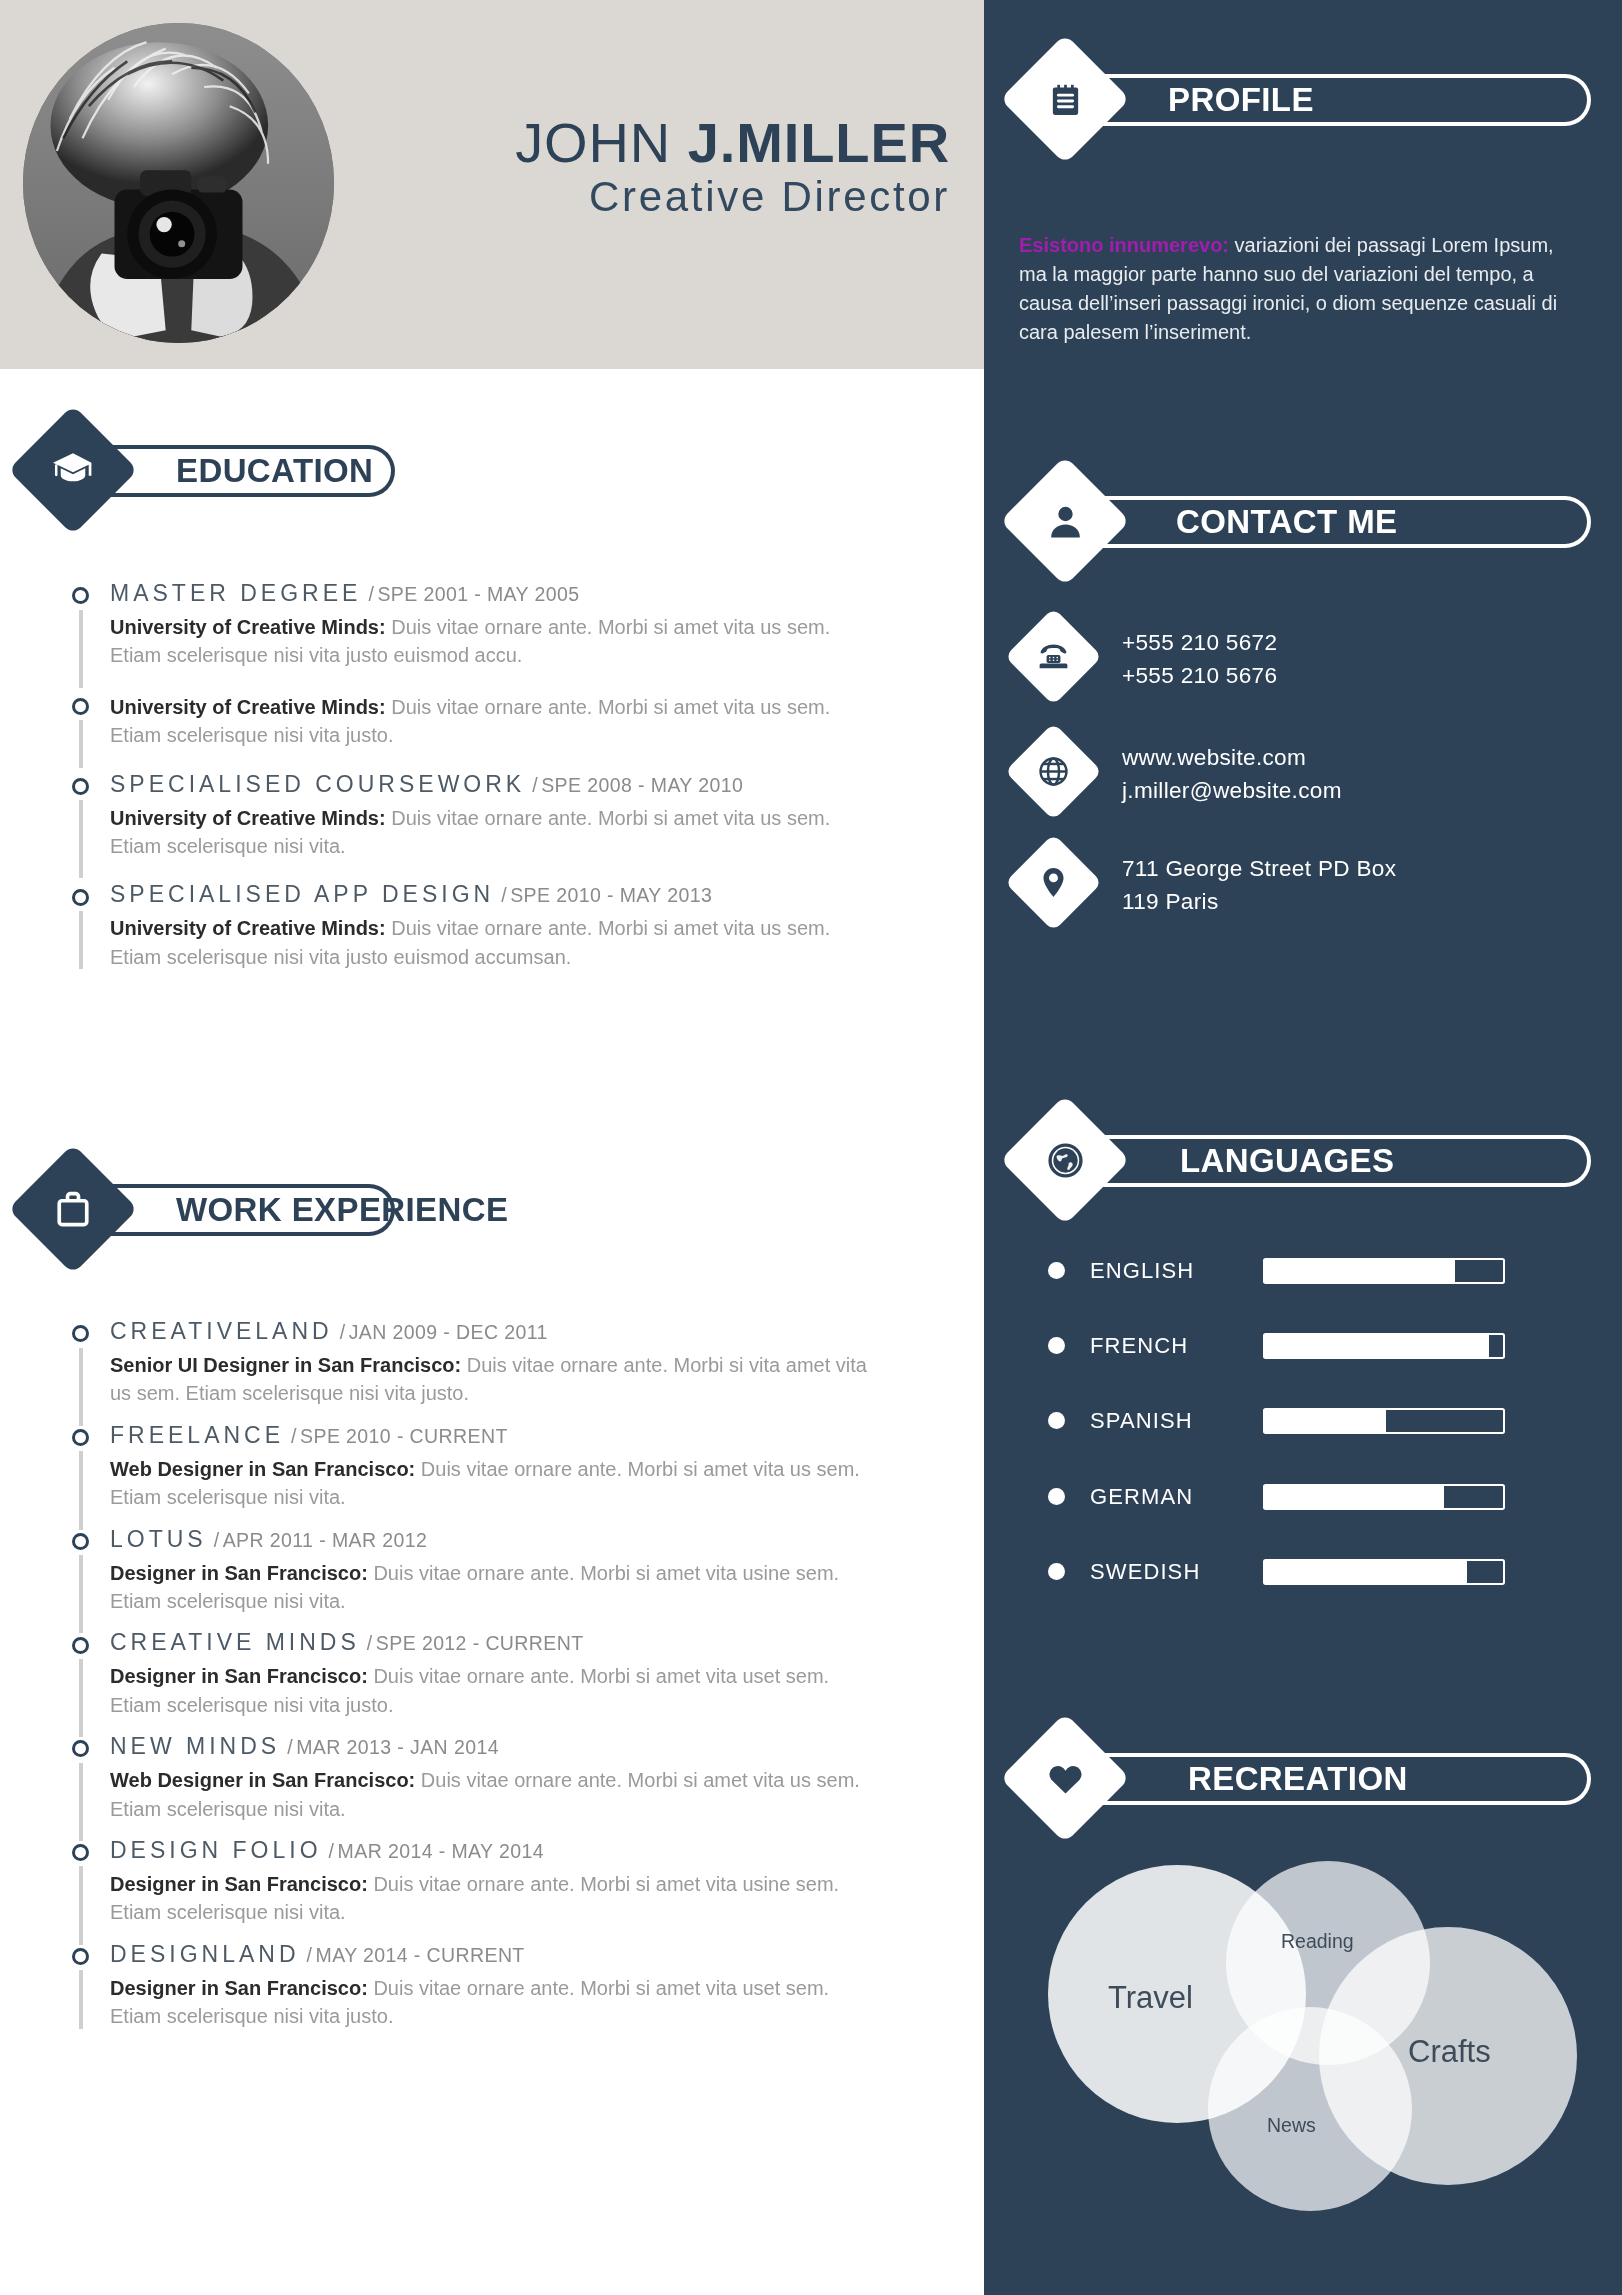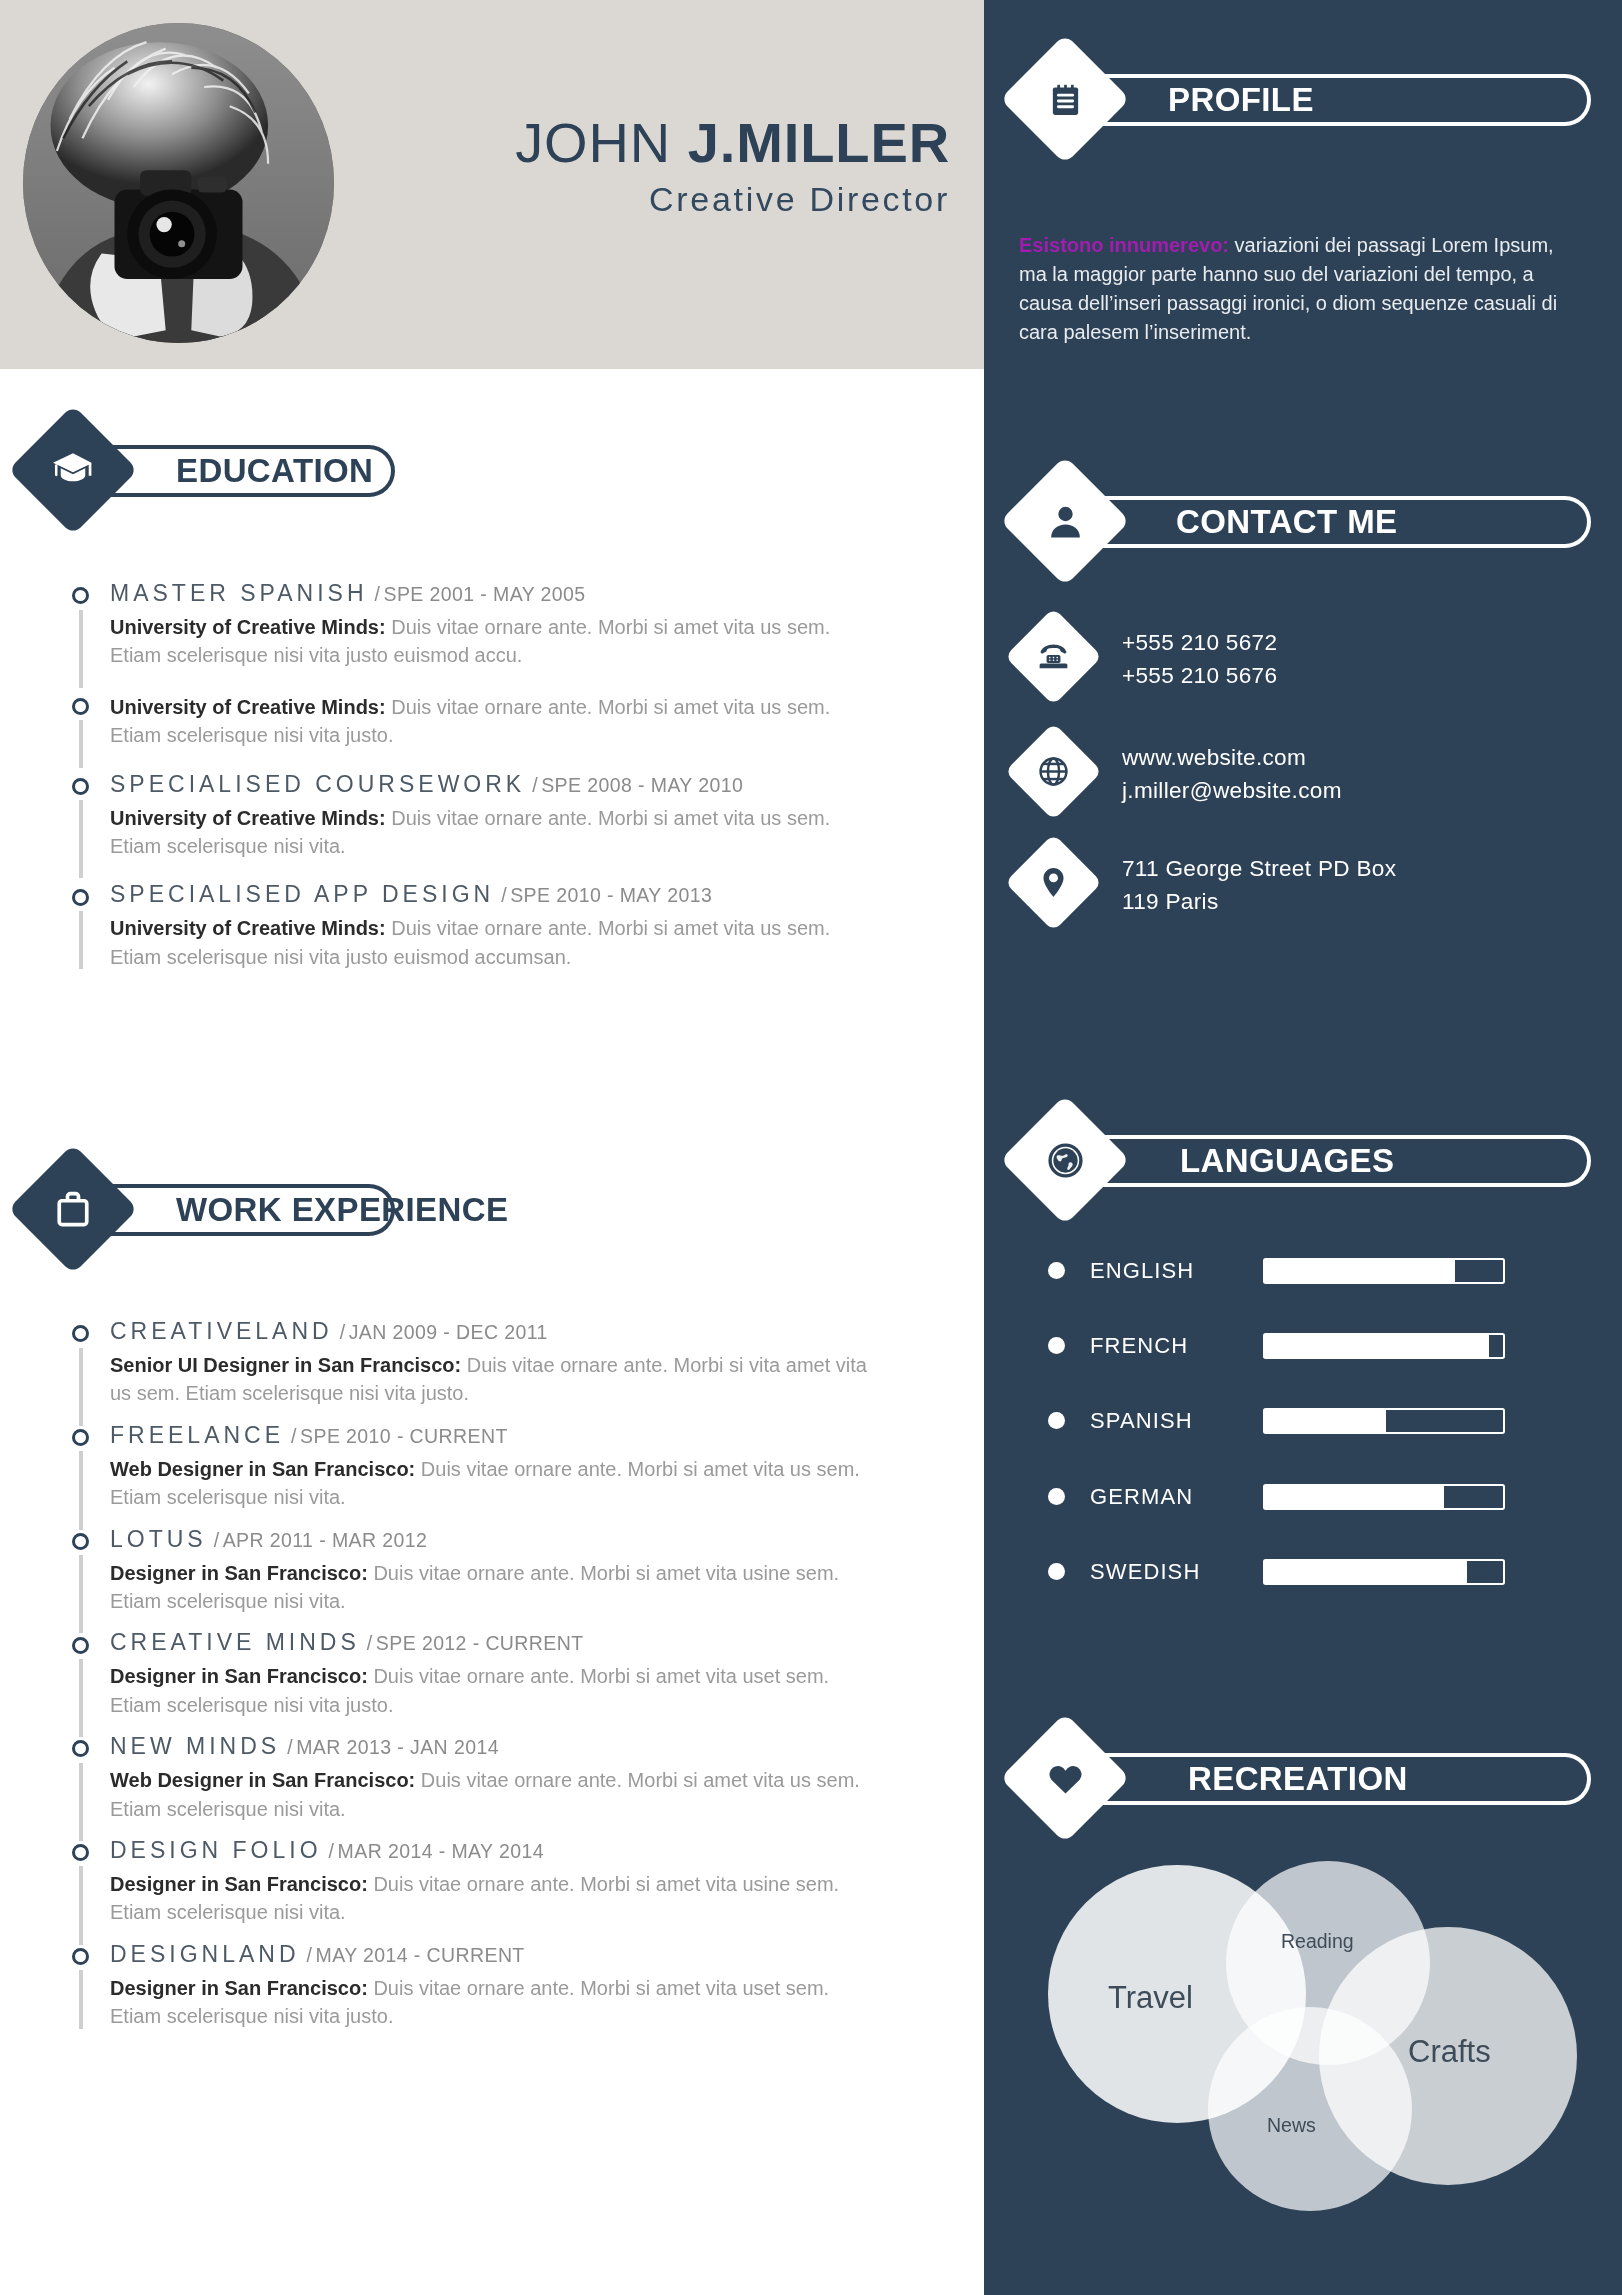--- a/index.html
+++ b/index.html
@@ -20,21 +20,21 @@
     overflow:hidden; background:#6d6d6d;
   }
   #avatar svg { display:block; width:100%; height:100%; }
   #name-block { position:absolute; left:382px; top:114px; width:568px; text-align:right; }
   #name-line {
     font-size:56px; letter-spacing:0.9px; color:#2e4257; line-height:1.02;
     font-weight:300; white-space:nowrap;
   }
   #name-line .last { font-weight:700; }
   #role-line {
-    font-size:34px; color:#32495f; letter-spacing:2.7px; margin-top:9px;
+    font-size:42px; color:#32495f; letter-spacing:2.7px; margin-top:2px;
     font-weight:300; white-space:nowrap;
   }
 
   
   .sec-head { position:absolute; height:96px; }
   .sec-head .diamond {
     position:absolute; left:0; top:0; width:92px; height:92px;
     transform:rotate(45deg); border-radius:10.7px;
   }
   .sec-head .diamond .glyph {
@@ -195,21 +195,21 @@
       </svg>
     </span>
   </div>
   <div class="pill-title" style="left:149px;">EDUCATION</div>
 </div>
 
 <div id="education-list" style="position:absolute; left:52px; top:582px; width:888px;">
     <div class="entry" style="margin-bottom: 23px;">
       <span class="ring"></span>
       <span class="stem"></span>
-      <div class="title-row"><span class="org">MASTER SPANISH</span><span class="sep">/</span><span class="dates">SPE 2001 - MAY 2005</span></div>
+      <div class="title-row"><span class="org">MASTER DEGREE</span><span class="sep">/</span><span class="dates">SPE 2001 - MAY 2005</span></div>
       <div class="desc"><b>University of Creative Minds:</b><span> Duis vitae ornare ante. Morbi si amet vita us sem. Etiam scelerisque nisi vita justo euismod accu.</span></div>
     </div>
     <div class="entry" style="margin-bottom: 23px;">
       <span class="ring"></span>
       <span class="stem"></span>
       <div class="desc"><b>University of Creative Minds:</b><span> Duis vitae ornare ante. Morbi si amet vita us sem. Etiam scelerisque nisi vita justo.</span></div>
     </div>
     <div class="entry" style="margin-bottom: 23px;">
       <span class="ring"></span>
       <span class="stem"></span>

